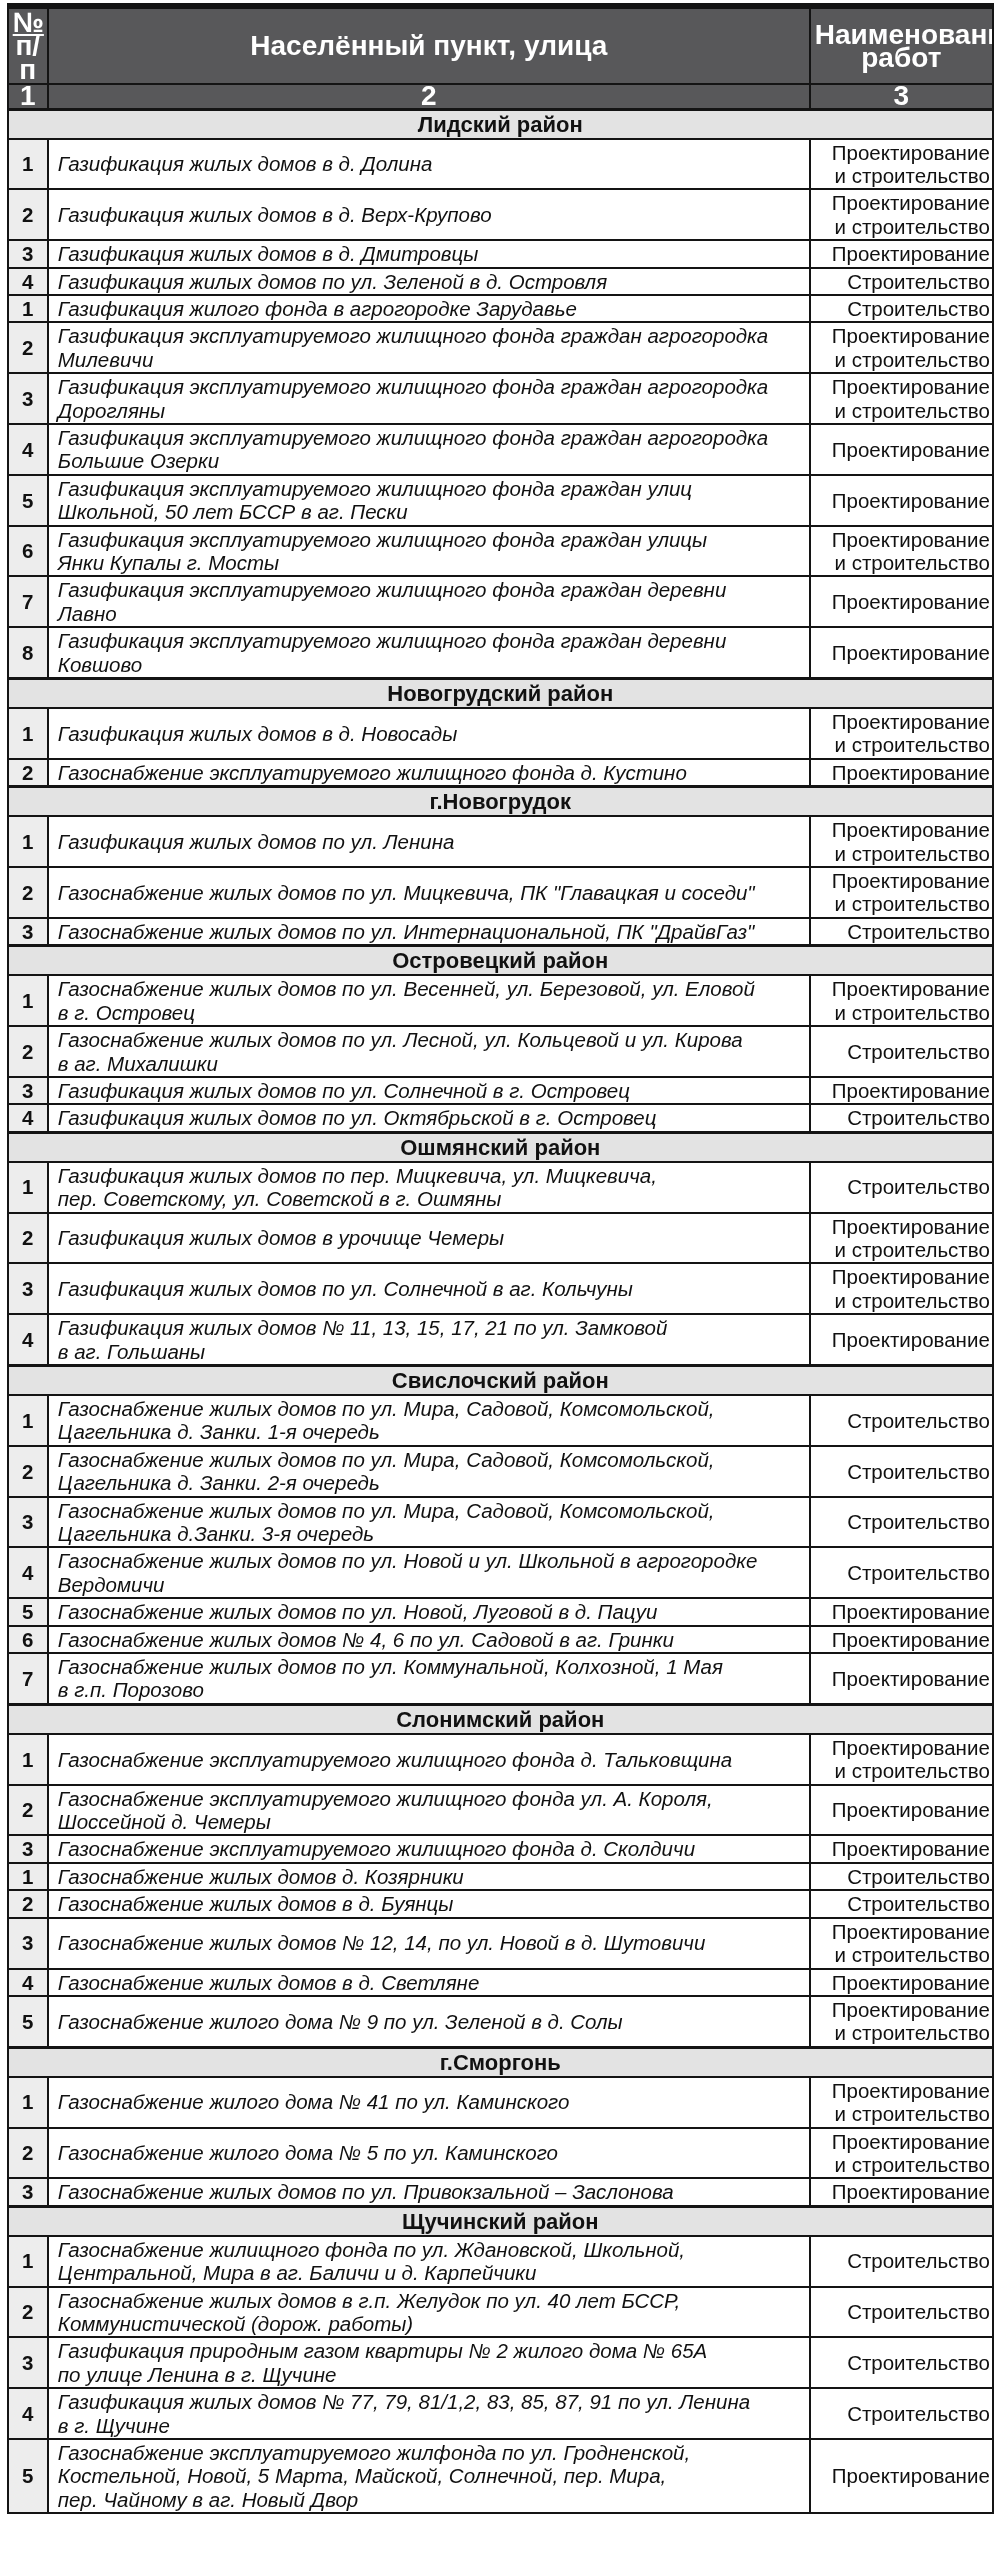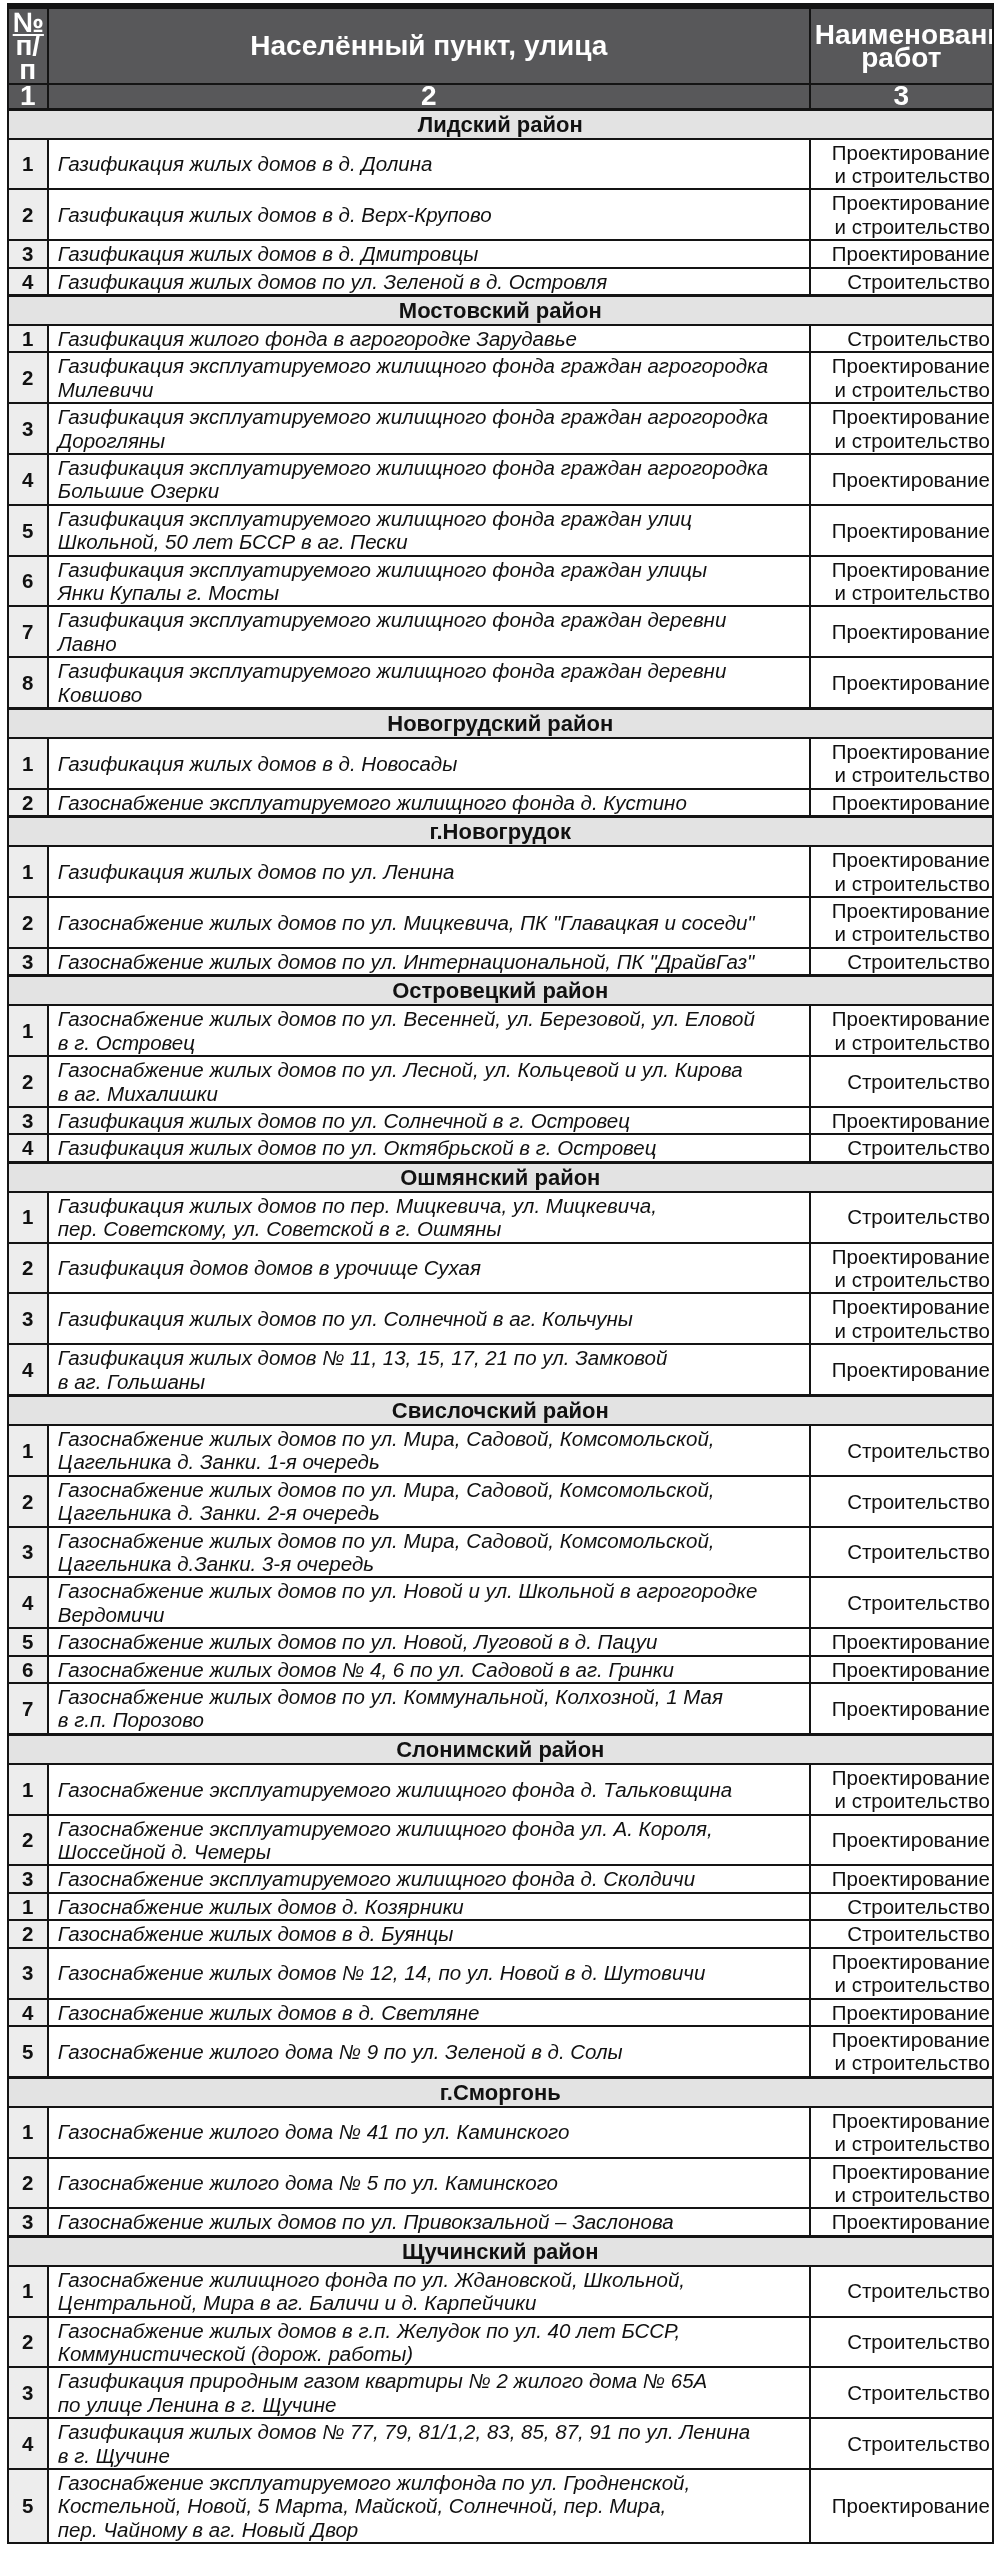--- a/index.html
+++ b/index.html
@@ -123,23 +123,20 @@
         <tr>
           <td class="num">3</td>
           <td class="obj">Газификация жилых домов в д. Дмитровцы</td>
           <td class="work">Проектирование</td>
         </tr>
         <tr>
           <td class="num">4</td>
           <td class="obj">Газификация жилых домов по ул. Зеленой в д. Островля</td>
           <td class="work">Строительство</td>
         </tr>
-        <tr class="band">
-          <td colspan="3">Мостовский район</td>
-        </tr>
         <tr>
           <td class="num">1</td>
           <td class="obj">Газификация жилого фонда в агрогородке Зарудавье</td>
           <td class="work">Строительство</td>
         </tr>
         <tr>
           <td class="num">2</td>
           <td class="obj">Газификация эксплуатируемого жилищного фонда граждан агрогородка
 Милевичи</td>
           <td class="work">Проектирование
@@ -247,21 +244,21 @@
           <td colspan="3">Ошмянский район</td>
         </tr>
         <tr>
           <td class="num">1</td>
           <td class="obj">Газификация жилых домов по пер. Мицкевича, ул. Мицкевича,
 пер. Советскому, ул. Советской в г. Ошмяны</td>
           <td class="work">Строительство</td>
         </tr>
         <tr>
           <td class="num">2</td>
-          <td class="obj">Газификация домов домов в урочище Сухая</td>
+          <td class="obj">Газификация жилых домов в урочище Чемеры</td>
           <td class="work">Проектирование
 и строительство</td>
         </tr>
         <tr>
           <td class="num">3</td>
           <td class="obj">Газификация жилых домов по ул. Солнечной в аг. Кольчуны</td>
           <td class="work">Проектирование
 и строительство</td>
         </tr>
         <tr>

